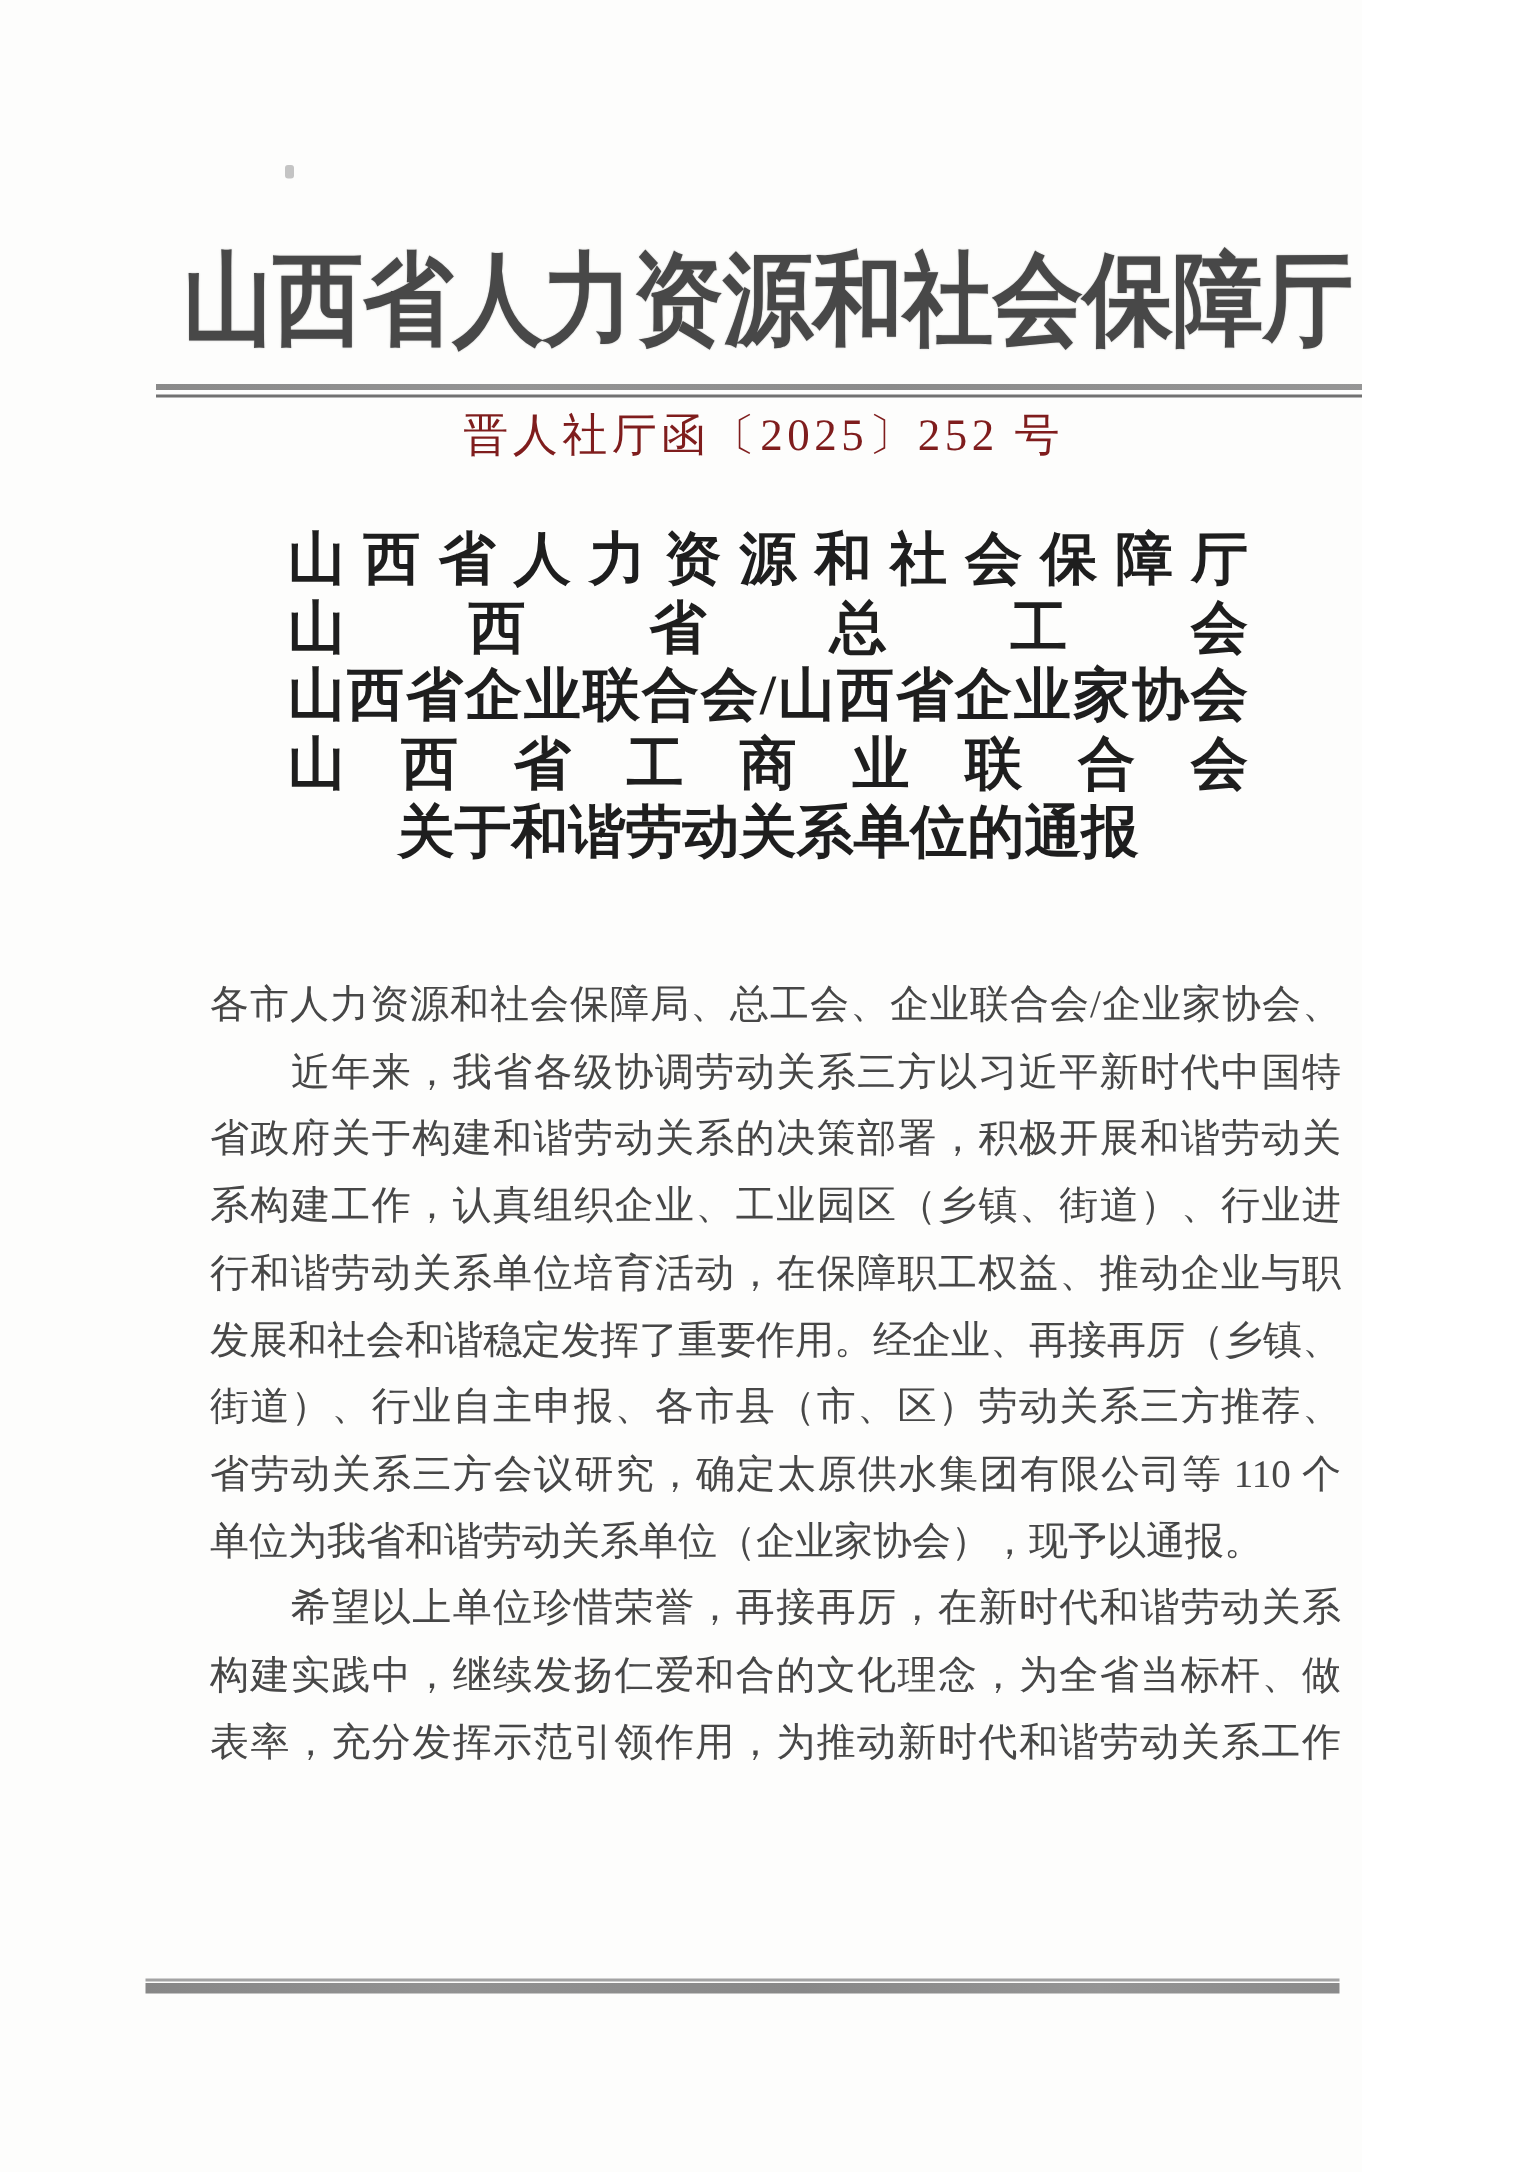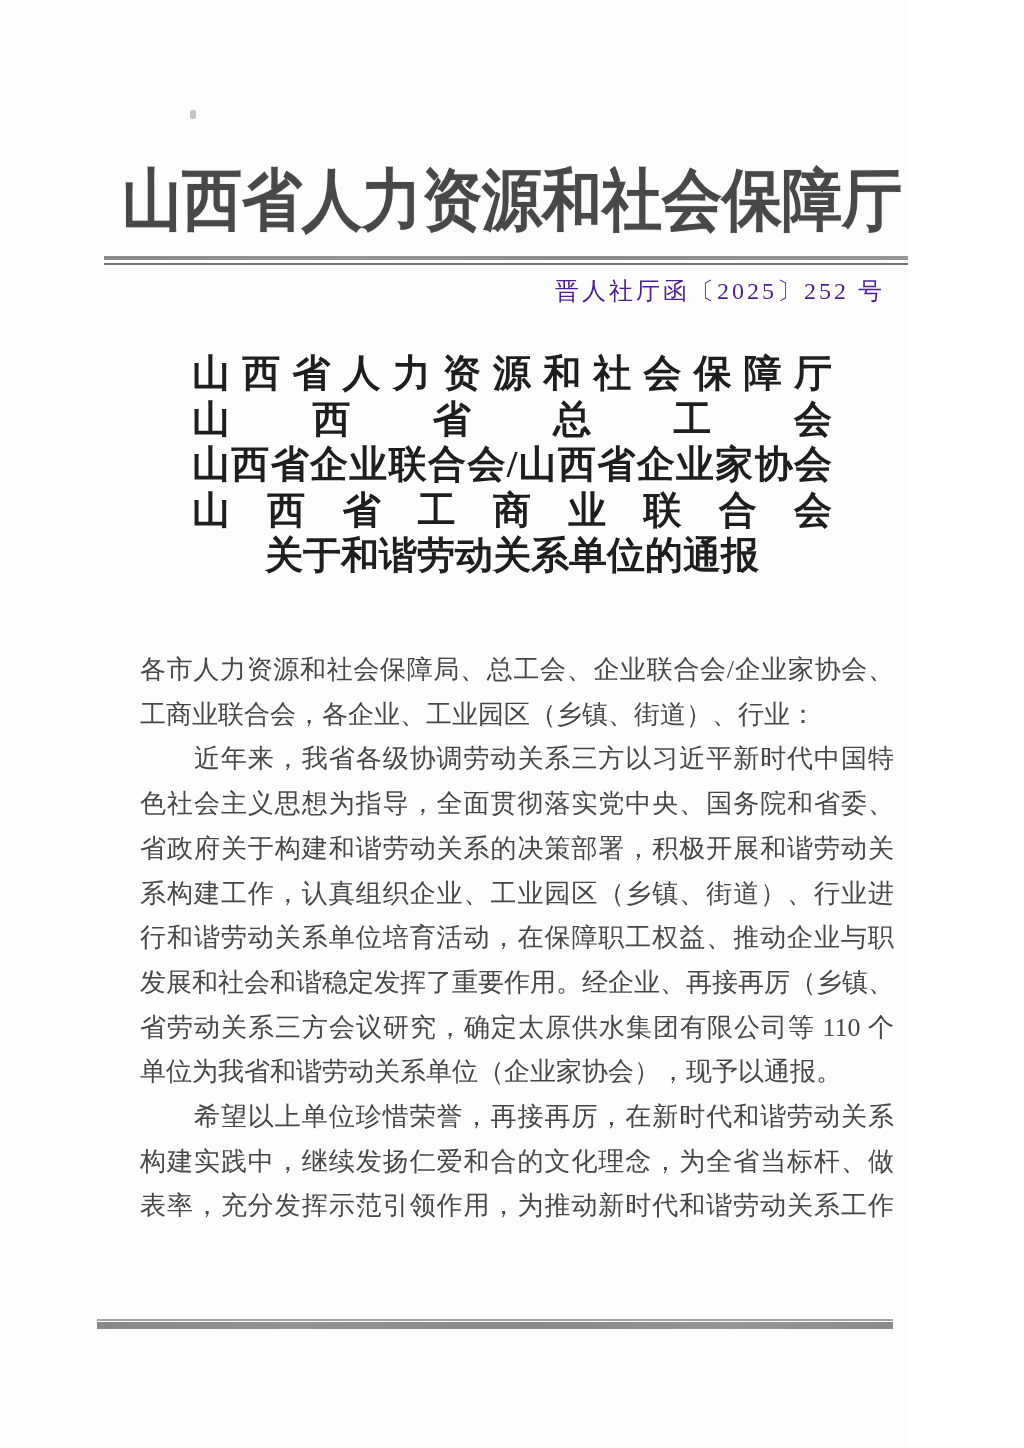--- a/index.html
+++ b/index.html
@@ -34,24 +34,24 @@
   .rules { position: absolute; left: 104px; top: 256px; width: 814px; }
   .rule-thick { height: 4px; background: linear-gradient(90deg, #8a8a8a, #949494 30%, #8b8b8b 60%, #969696); }
   .rule-thin  { height: 2px; background: #717171; margin-top: 3px; }
 
   
   .doc-number {
     position: absolute;
     left: 133px;
     top: 274px;
     width: 752px;
-    text-align: right;
-    font-size: 24px;
+    text-align: center;
+    font-size: 30px;
     line-height: 34px;
-    color: #4c1d95;
+    color: #7f1d1d;
     letter-spacing: 3px;
   }
 
   
   .title-block {
     position: absolute;
     left: 192px;
     top: 351px;
     width: 640px;
     font-size: 38px;
@@ -105,27 +105,26 @@
   <div class="title-block">
       <div class="title-line">山西省人力资源和社会保障厅</div>
       <div class="title-line">山西省总工会</div>
       <div class="title-line">山西省企业联合会/山西省企业家协会</div>
       <div class="title-line">山西省工商业联合会</div>
       <div class="title-line center">关于和谐劳动关系单位的通报</div>
     </div>
 
   <div class="body-block">
       <div class="bline fill">各市人力资源和社会保障局、总工会、企业联合会/企业家协会、</div>
-      <div class="bline">工商业联合会，各企业、工业园区（乡镇、街道）、行业：</div>
       <div class="bline fill">　　近年来，我省各级协调劳动关系三方以习近平新时代中国特</div>
-      <div class="bline fill">色社会主义思想为指导，全面贯彻落实党中央、国务院和省委、</div>
       <div class="bline fill">省政府关于构建和谐劳动关系的决策部署，积极开展和谐劳动关</div>
       <div class="bline fill">系构建工作，认真组织企业、工业园区（乡镇、街道）、行业进</div>
       <div class="bline fill">行和谐劳动关系单位培育活动，在保障职工权益、推动企业与职</div>
       <div class="bline fill">发展和社会和谐稳定发挥了重要作用。经企业、再接再厉（乡镇、</div>
+      <div class="bline fill">街道）、行业自主申报、各市县（市、区）劳动关系三方推荐、</div>
       <div class="bline fill">省劳动关系三方会议研究，确定太原供水集团有限公司等 110 个</div>
       <div class="bline">单位为我省和谐劳动关系单位（企业家协会），现予以通报。</div>
       <div class="bline fill">　　希望以上单位珍惜荣誉，再接再厉，在新时代和谐劳动关系</div>
       <div class="bline fill">构建实践中，继续发扬仁爱和合的文化理念，为全省当标杆、做</div>
       <div class="bline fill">表率，充分发挥示范引领作用，为推动新时代和谐劳动关系工作</div>
     </div>
 
   <div class="bottom-bar">
     <div class="bar-thin"></div>
     <div class="bar-thick"></div>

